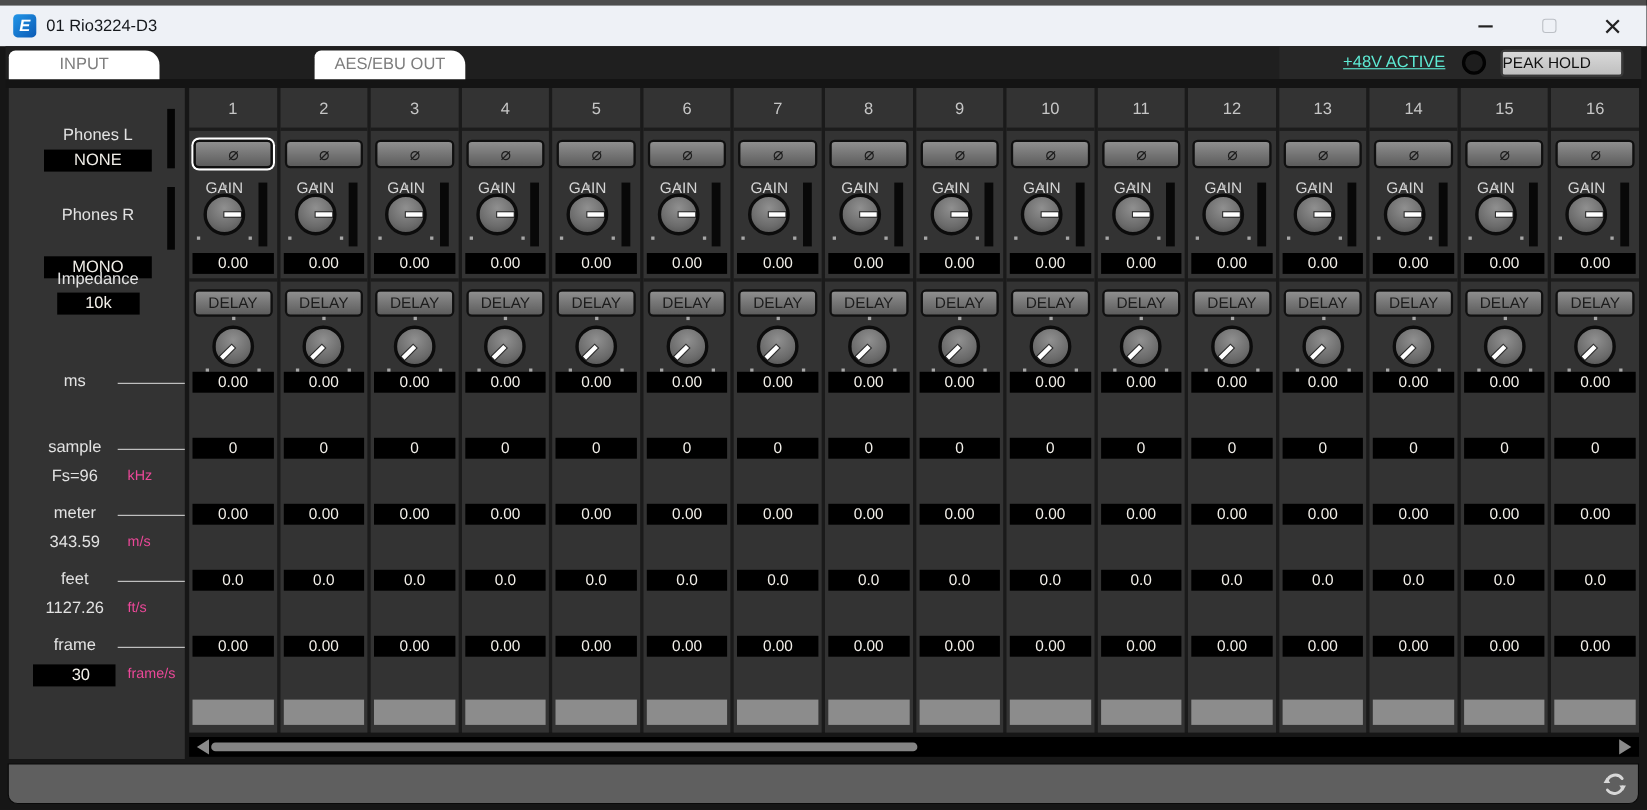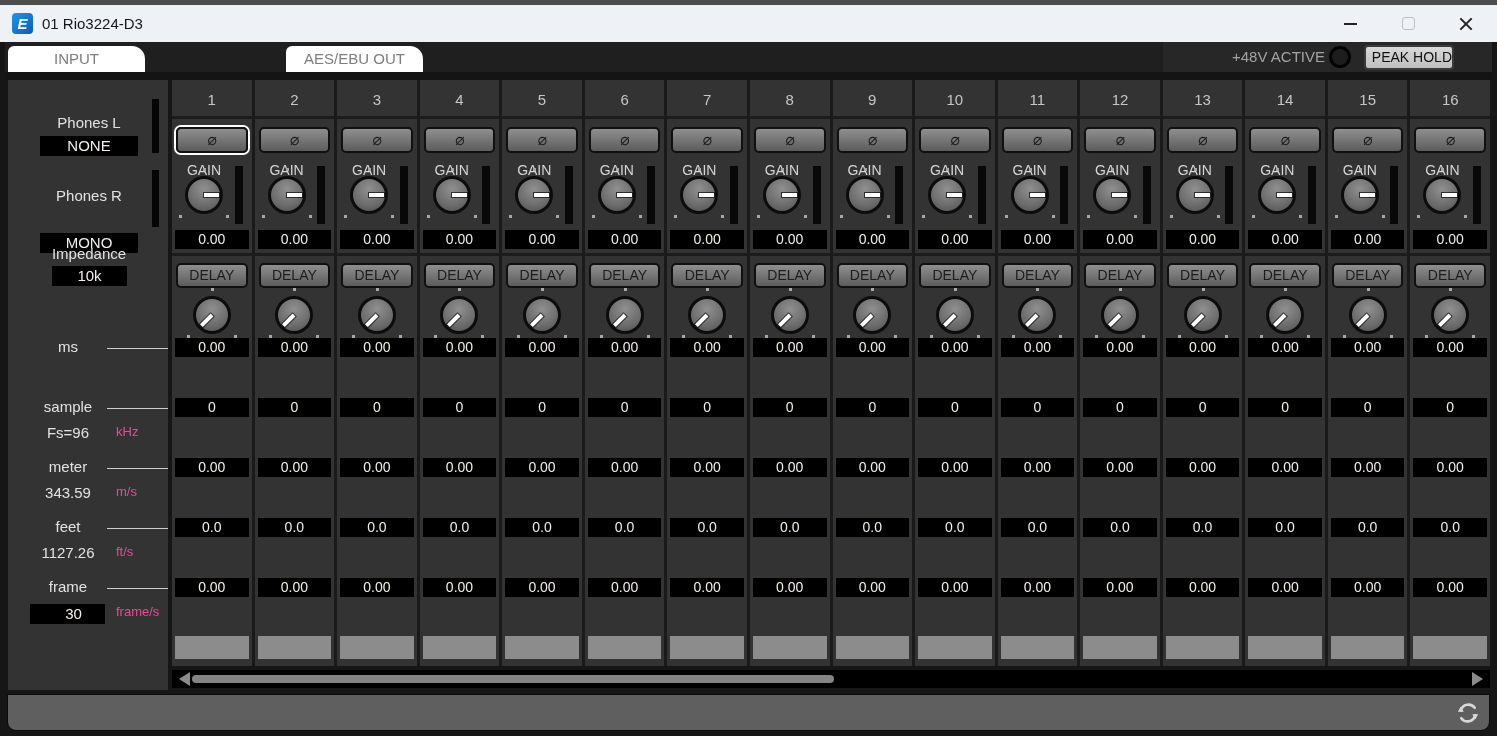--- a/index.html
+++ b/index.html
@@ -26,25 +26,25 @@
   
   .tabbar { position:absolute; left:5px; top:42px; width:1487px; height:30px; background:#1f1f1f; }
   .tab { position:absolute; top:4px; height:26px; background:#ffffff; color:#7d7d7d; font-size:15px;
          text-align:center; line-height:26px; border-radius:6px 13px 0 0; z-index:2; }
   .tab-input { left:3px; width:137px; }
   .tab-output { left:145px; width:133px; }
   .tab-aes { left:281px; width:137px; }
   .tab.active { top:0; height:38px; line-height:30px; background:#333333; color:#2bb3a0; z-index:4; }
   .tab-gap { position:absolute; left:5px; top:72px; width:1487px; height:8px; background:#141414; z-index:1; }
   .right-strip { position:absolute; left:1158px; top:0; width:329px; height:30px; background:#272727; }
-  .phantom-label { position:absolute; left:69px; top:0; height:30px; line-height:30px; font-size:15px; color:#a3a3a3; }
+  .phantom-label { position:absolute; left:58px; top:0; height:30px; line-height:30px; font-size:15px; color:#5eead4;text-decoration:underline; }
   .phantom-led { position:absolute; left:166px; top:4px; width:22px; height:22px; border-radius:50%;
                  background:#1d1d1d; border:3px solid #020202; }
-  .peakhold-btn { position:absolute; left:201px; top:3px; width:90px; height:25px; background:linear-gradient(#d9d9d9,#bfbfbf);
-                  border:2px solid #3a3a3a; border-radius:4px; font-size:14px; color:#111; text-align:right; line-height:21px; }
+  .peakhold-btn { position:absolute; left:201px; top:3px; width:112px; height:25px; background:linear-gradient(#d9d9d9,#bfbfbf);
+                  border:2px solid #3a3a3a; border-radius:4px; font-size:14px; color:#111; text-align:left; line-height:21px; }
 
   
   .sidebar { position:absolute; left:8px; top:80px; width:160px; height:610px; background:#333333; }
   .side-label { position:absolute; left:20px; width:122px; text-align:center; font-size:15px; color:#e2e2e2; }
   .side-box { position:absolute; background:#000; color:#f2efe9; font-size:15px; text-align:center; line-height:20px; height:20px; }
   .lbl-phones-l { top:34px; } .box-phones-l { left:32px; top:56px; width:98px; }
   .lbl-phones-r { top:107px; } .box-phones-r { left:32px; top:129px; width:98px;margin-top:24px; }
   .lbl-impedance { top:165px; } .box-impedance { left:44px; top:186px; width:75px; }
   .side-meter { position:absolute; left:144px; width:7px; background:#050505; }
   .meter-l { top:19px; height:54px; } .meter-r { top:90px; height:57px; }

